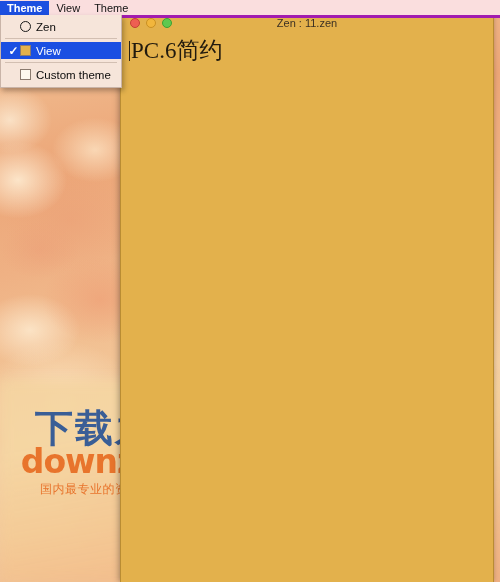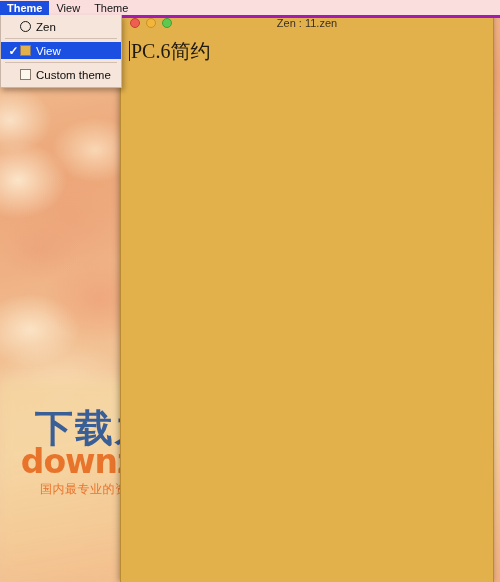--- a/index.html
+++ b/index.html
@@ -197,21 +197,21 @@
     height: 24px;
   }
   #caret {
     width: 1px;
     height: 20px;
     background: #2D2415;
     margin-right: 1px;
   }
   #doc-text {
     font-family: "Liberation Serif", serif;
-    font-size: 20px;
+    font-size: 23px;
     color: #211A0E;
     white-space: nowrap;
     line-height: 22px;
   }
 
   
   #watermark {
     position: absolute;
     left: 20px;
     top: 408px;

